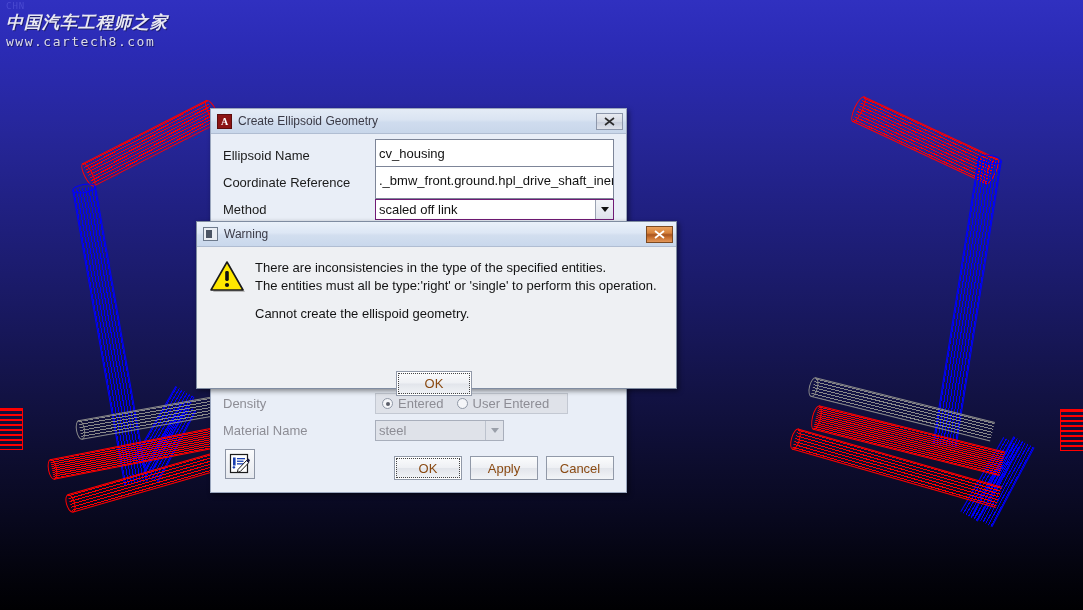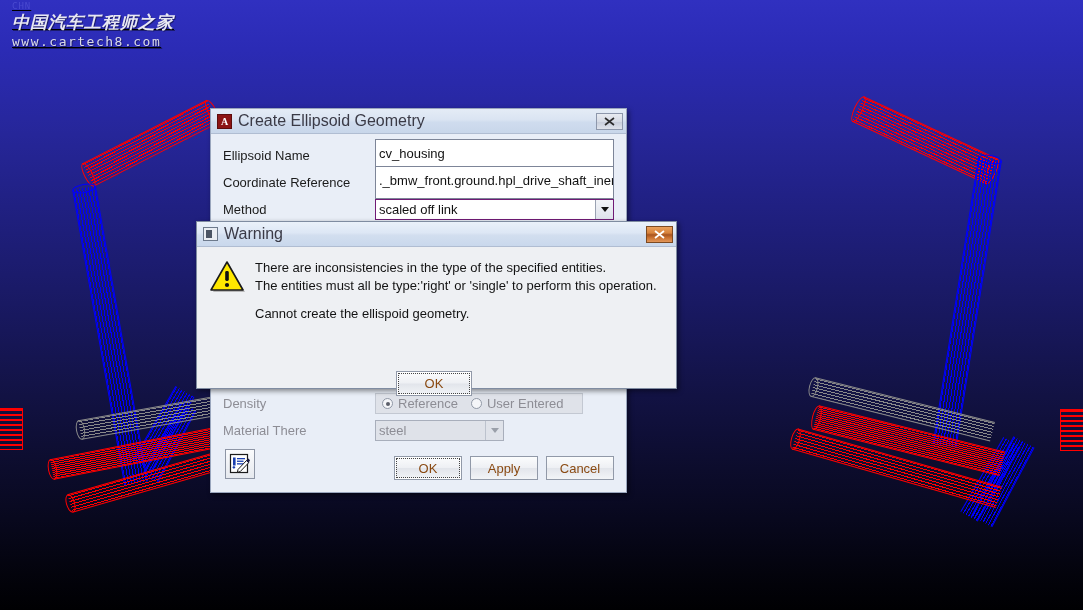--- a/index.html
+++ b/index.html
@@ -31,26 +31,25 @@
         #0c0c2c 77%,
         #07071a 87%,
         #03030c 94%,
         #000002 100%);
     overflow: hidden;
   }
 
   
   #watermark {
     position: absolute;
-    left: 12px;
+    left: 6px;
     top: 2px;
     width: 180px;
     z-index: 5;
     pointer-events: none;
-    text-decoration: underline;
   }
   #watermark .wm-cn {
     font-family: "DejaVu Serif", serif;
     font-size: 17px;
     font-weight: bold;
     font-style: italic;
     color: #e8e8f2;
     letter-spacing: 1px;
     line-height: 22px;
     text-shadow: 1px 1px 0 #1b1b6b;
@@ -138,21 +137,21 @@
   .titlebar {
     height: 25px;
     box-sizing: border-box;
     display: flex;
     align-items: center;
     padding: 0 3px 0 6px;
     background: linear-gradient(to bottom, #e4ecf6 0%, #dae4f2 45%, #cfdcee 55%, #c8d6ea 100%);
     border-bottom: 1px solid #b0bdd2;
   }
   .titlebar .title-text {
-    font-size: 16px;
+    font-size: 12px;
     color: #3a3a46;
     margin-left: 6px;
     white-space: nowrap;
     flex: 1;
   }
   .app-icon {
     width: 15px; height: 15px;
     background: #8c1414;
     border: 1px solid #5e0c0c;
     box-sizing: border-box;
@@ -475,31 +474,31 @@
           <i></i>
         </span>
     </span>
   </div>
 
   <div class="form-row" style="margin-top:167px;">
     <span class="form-label disabled">Density</span>
     <span class="radio-group">
       <span class="radio checked">
         <span class="dot"></span>
-        <span>Reference</span>
+        <span>Entered</span>
       </span>
       <span class="radio">
         <span class="dot"></span>
         <span>User Entered</span>
       </span>
     </span>
   </div>
 
   <div class="form-row">
-    <span class="form-label disabled">Material There</span>
+    <span class="form-label disabled">Material Name</span>
     <span class="combo disabled">
       <span class="combo-val">steel</span>
       <span class="combo-arrow">
           <i></i>
         </span>
     </span>
   </div>
 
   <div id="icon-button">
     <svg width="22" height="22" viewBox="0 0 22 22" aria-hidden="true">

